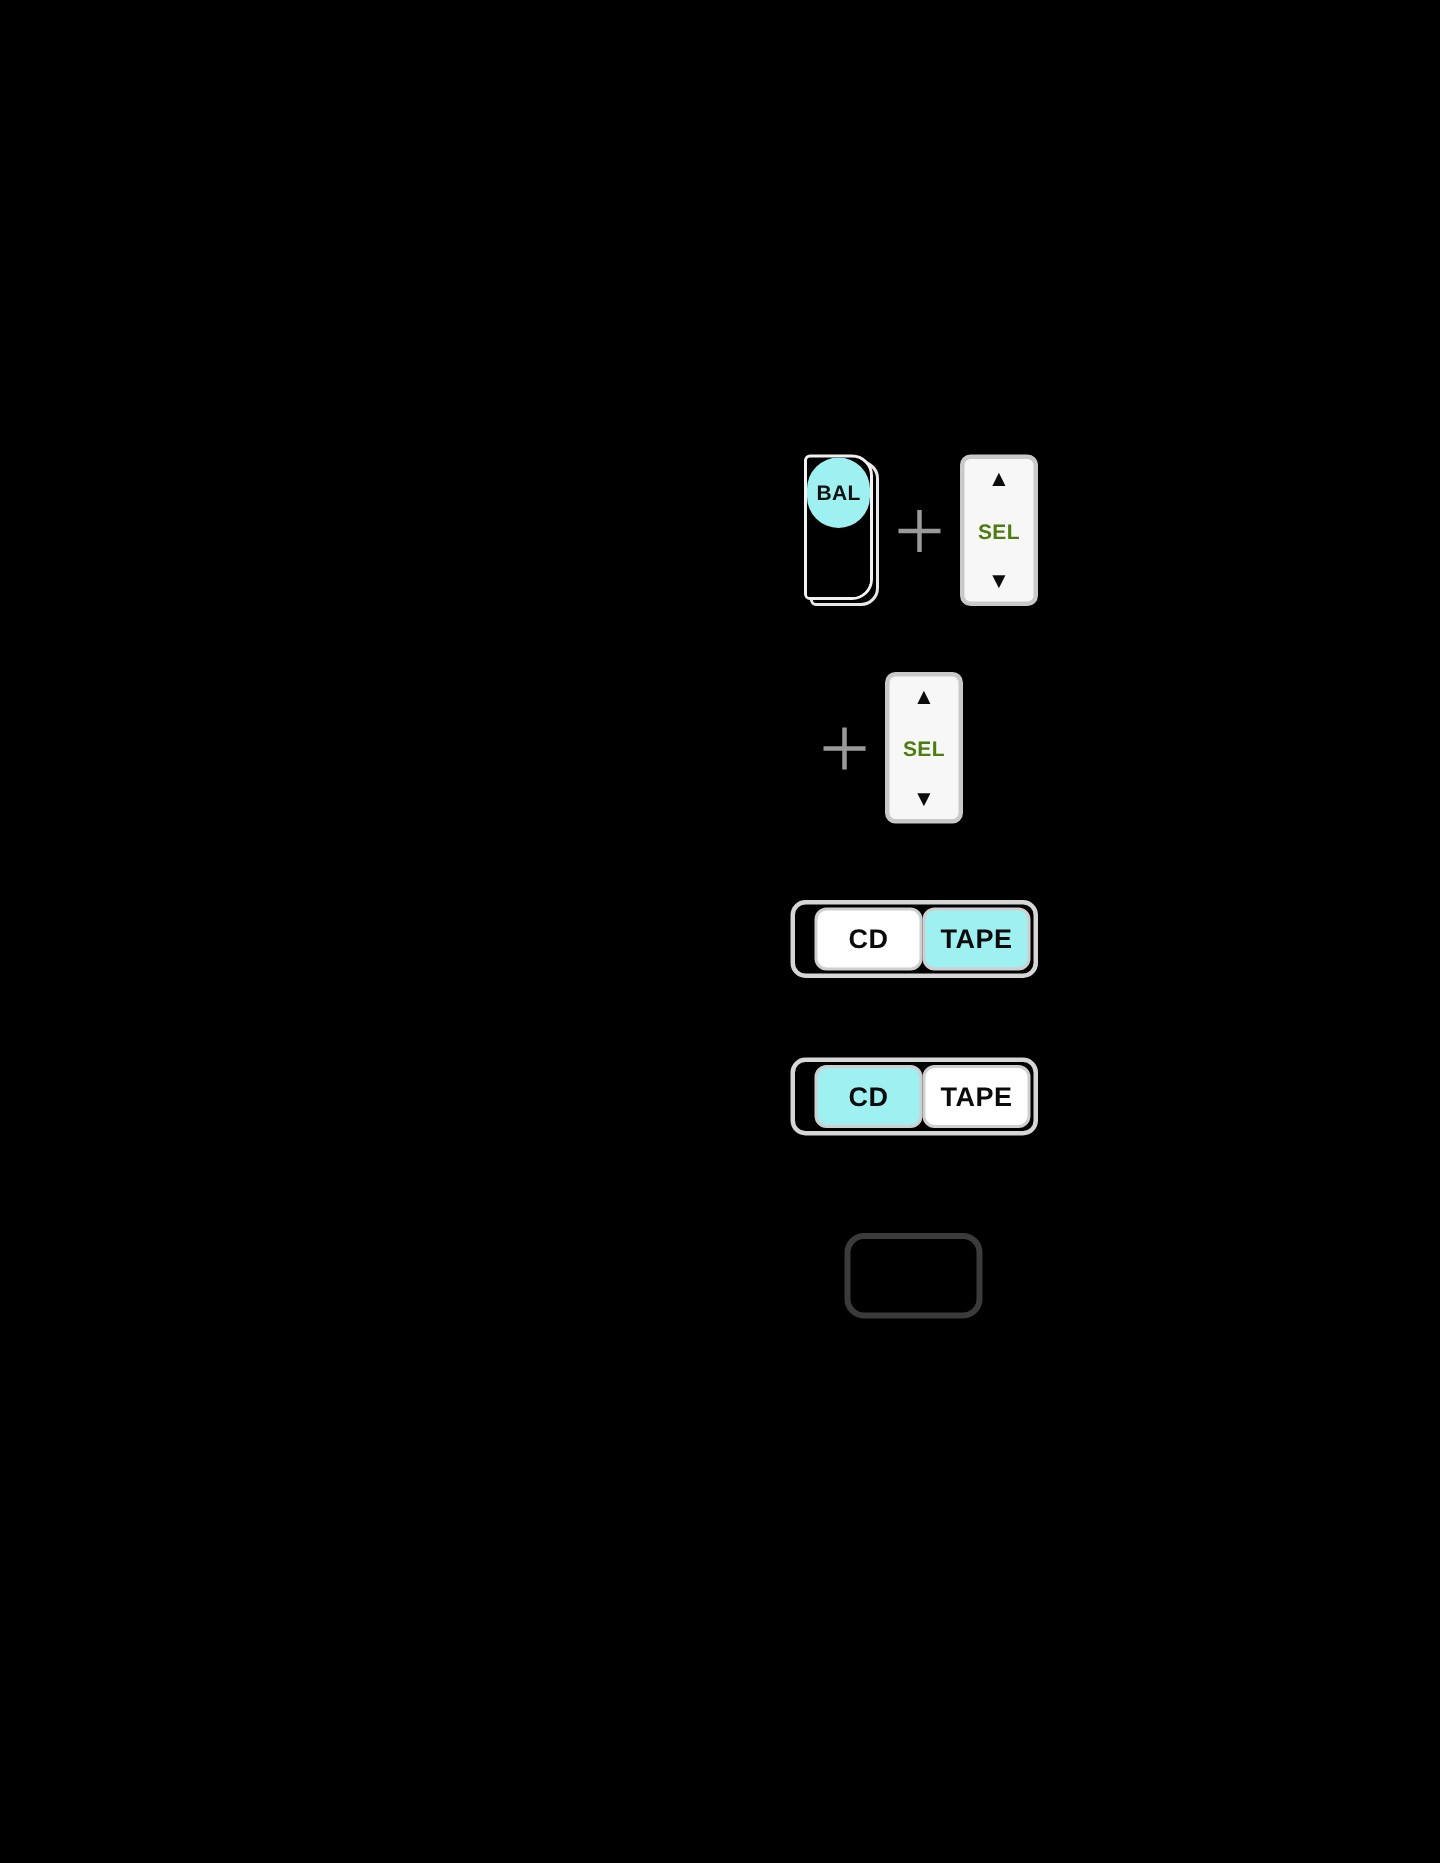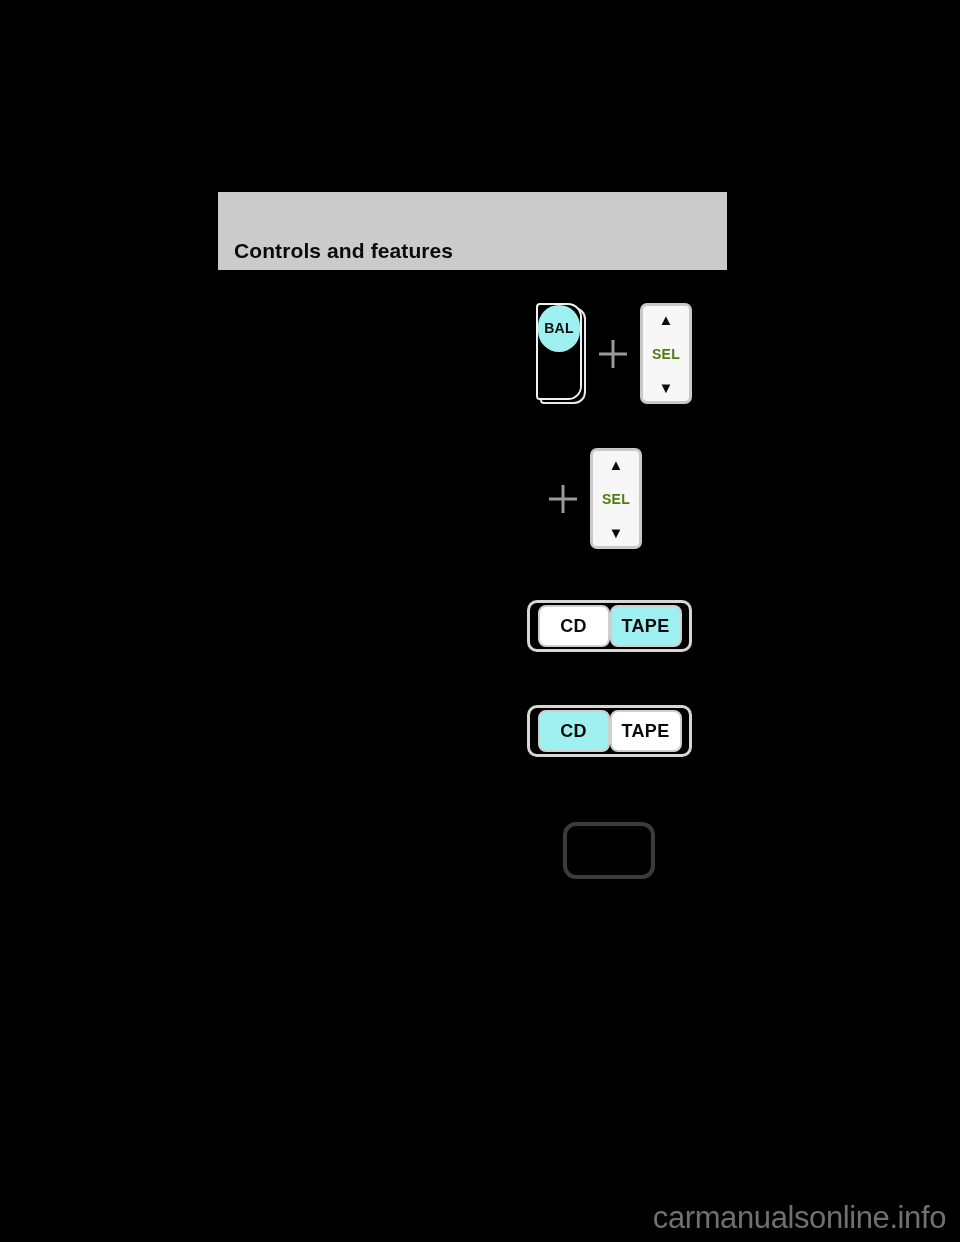--- a/index.html
+++ b/index.html
@@ -164,21 +164,21 @@
   .pair {
     position: relative;
     width: 165px;
     height: 52px;
     border: 3px solid #d6d6d6;
     border-radius: 10px;
     box-sizing: border-box;
     background: #000000;
     display: flex;
     align-items: center;
-    justify-content: center;
+    justify-content: flex-end;
     padding: 0 2px;
   }
   .pair .key {
     width: 72px;
     height: 42px;
     border: 2px solid #cfcfcf;
     border-radius: 8px;
     box-sizing: border-box;
     display: flex;
     align-items: center;
@@ -211,23 +211,20 @@
     color: #707070;
     letter-spacing: -0.4px;
     white-space: nowrap;
   }
 </style>
 </head>
 <body>
 
 <div class="page">
 
-  <div class="header-banner">
-    <div class="header-title">Controls and features</div>
-  </div>
 
   <div class="figures">
 
     <div class="fig-row" style="left:536px; top:303px;">
 
       <div class="split-btn">
         <div class="shadow"></div>
         <div class="body">
           <div class="half top lit">BAL</div>
           <div class="half bottom dark"></div>
@@ -268,15 +265,14 @@
         <div class="key">TAPE</div>
       </div>
     </div>
 
     <div class="fig-row" style="left:563px; top:822px;">
       <div class="blank-btn"></div>
     </div>
 
   </div>
 
-  <div class="watermark">carmanualsonline.info</div>
 
 </div>
 
 </body></html>

